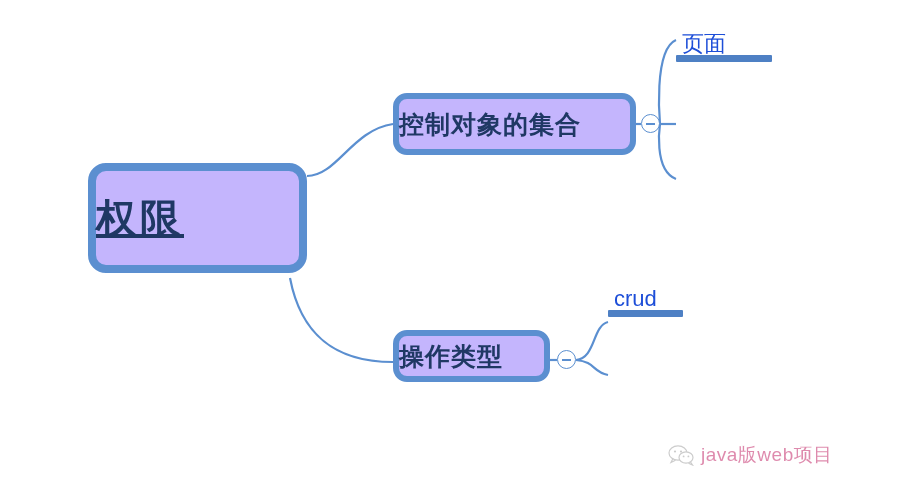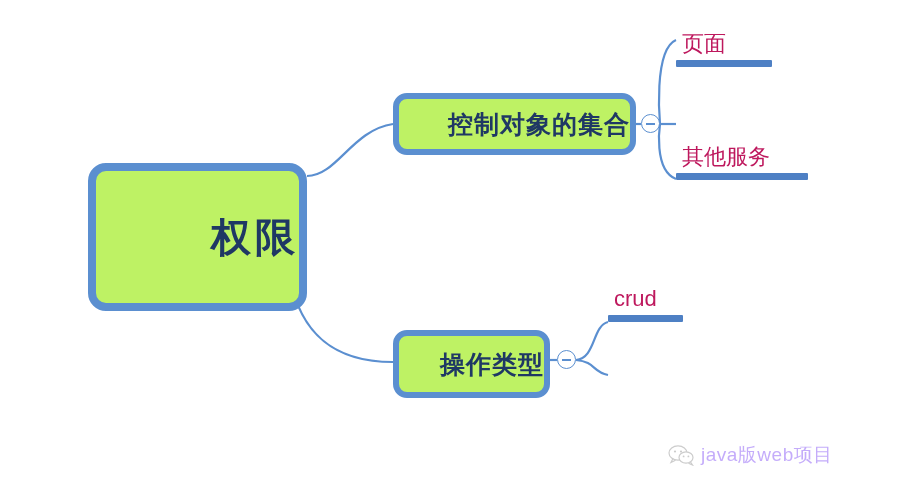--- a/index.html
+++ b/index.html
@@ -23,53 +23,54 @@
     top: 0;
     width: 906px;
     height: 488px;
     pointer-events: none;
   }
 
   
   .node {
     position: absolute;
     box-sizing: border-box;
-    background: #bef264;
+    background: #c4b5fd;
     border: 6px solid #5B8FD0;
     border-radius: 14px;
     display: flex;
     align-items: center;
-    justify-content: flex-end;
+    justify-content: flex-start;
     color: #1F3864;
     font-weight: bold;
     white-space: nowrap;
     letter-spacing: 1px;
   }
   .node.root {
     left: 88px;
     top: 163px;
     width: 219px;
-    height: 148px;
+    height: 110px;
     border-width: 8px;
     border-radius: 18px;
     font-size: 40px;
     letter-spacing: 4px;
+    text-decoration: underline;
   }
   .node.branch-a {
     left: 393px;
     top: 93px;
     width: 243px;
     height: 62px;
     font-size: 25px;
   }
   .node.branch-b {
     left: 393px;
     top: 330px;
     width: 157px;
-    height: 68px;
+    height: 52px;
     font-size: 25px;
   }
 
   
   .toggle {
     position: absolute;
     width: 19px;
     height: 19px;
     box-sizing: border-box;
     border: 1.5px solid #5B8FD0;
@@ -87,25 +88,24 @@
   }
   .toggle.t-a { left: 641px; top: 114px; }
   .toggle.t-b { left: 557px; top: 350px; }
 
   
   .leaf {
     position: absolute;
   }
   .leaf .leaf-label {
     font-size: 22px;
-    color: #be185d;
+    color: #1d4ed8;
     white-space: nowrap;
     line-height: 1;
     padding-left: 6px;
-    padding-bottom: 5px;
   }
   .leaf .leaf-bar {
     height: 7px;
     background: #4E80C4;
     border-radius: 1px;
   }
   .leaf.l-page   { left: 676px; top: 33px;  }
   .leaf.l-page   .leaf-bar { width: 96px; }
   .leaf.l-api    { left: 676px; top: 91px;  }
   .leaf.l-api    .leaf-bar { width: 96px; }
@@ -121,21 +121,21 @@
     position: absolute;
     left: 668px;
     top: 442px;
     display: flex;
     align-items: center;
     gap: 7px;
     opacity: 0.5;
   }
   .watermark .wm-text {
     font-size: 19px;
-    color: #8b5cf6;
+    color: #be185d;
     white-space: nowrap;
     letter-spacing: 0.5px;
   }
   .watermark .wm-logo {
     width: 26px;
     height: 22px;
   }
 </style>
 </head>
 <body>
@@ -166,24 +166,20 @@
 
   <div class="node branch-a">
     <span>控制对象的集合</span>
   </div>
   <div class="toggle t-a">
     <span class="minus"></span>
   </div>
 
   <div class="leaf l-page">
     <div class="leaf-label">页面</div>
-    <div class="leaf-bar"></div>
-  </div>
-  <div class="leaf l-other">
-    <div class="leaf-label">其他服务</div>
     <div class="leaf-bar"></div>
   </div>
 
   <div class="node branch-b">
     <span>操作类型</span>
   </div>
   <div class="toggle t-b">
     <span class="minus"></span>
   </div>
 

